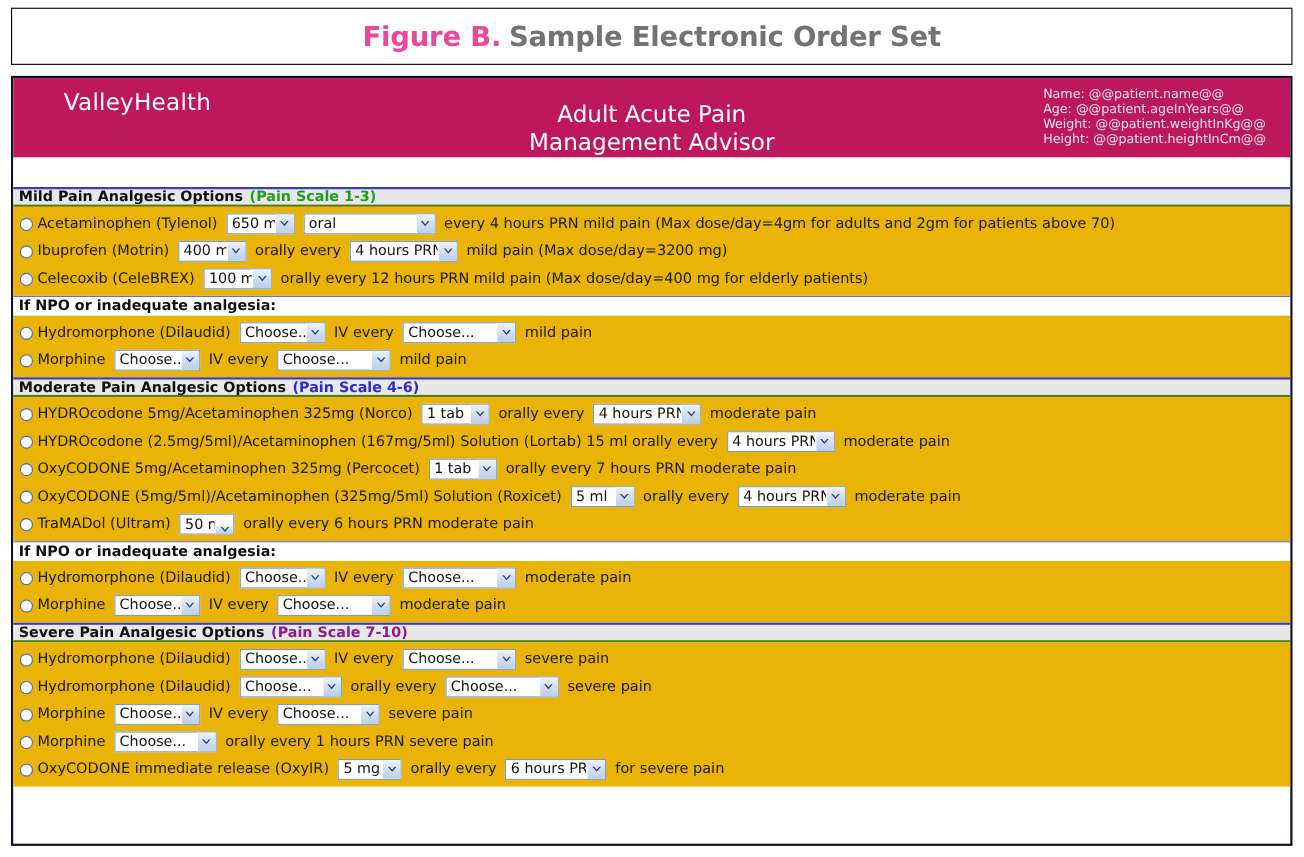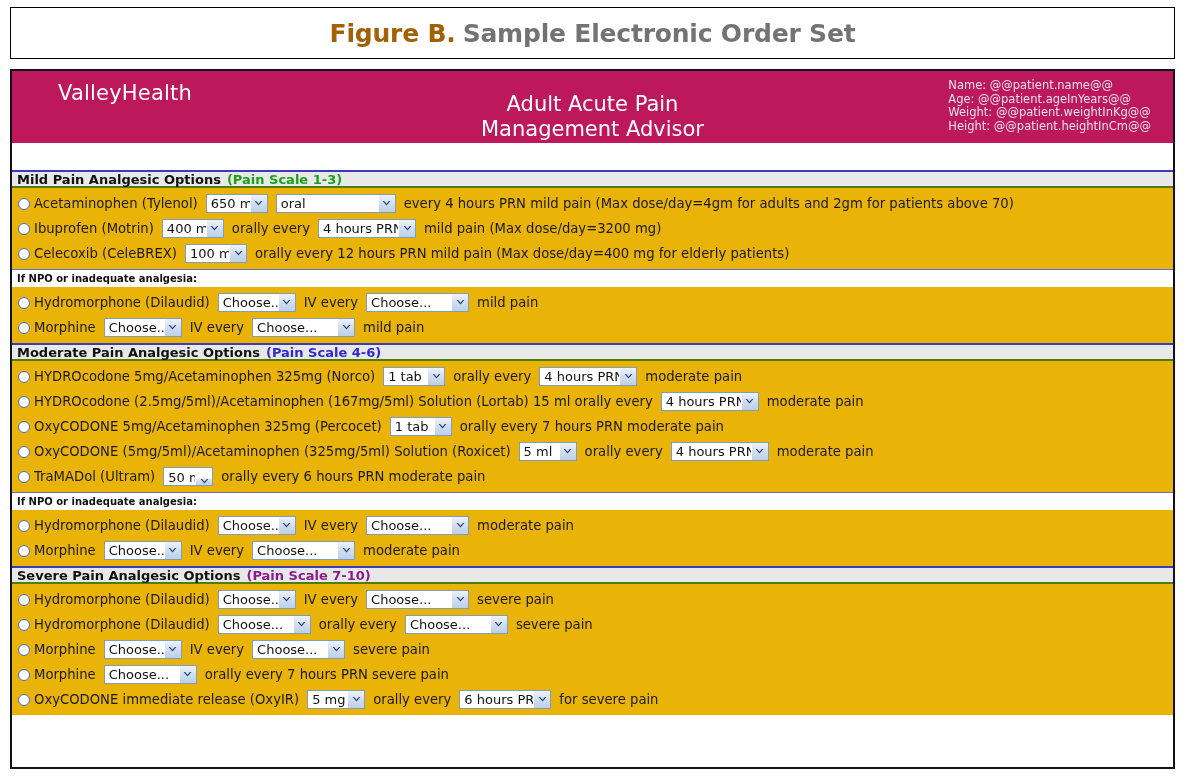--- a/index.html
+++ b/index.html
@@ -31,21 +31,21 @@
     justify-content: center;
     background: #ffffff;
     box-sizing: border-box;
   }
   .figure-title {
     font-size: 25px;
     font-weight: bold;
     letter-spacing: -0.2px;
     white-space: nowrap;
   }
-  .figure-title .fig-label { color: #a16207; }
+  .figure-title .fig-label { color: #ec4899; }
   .figure-title .fig-name  { color: #737373; margin-left: 7px; }
 
   
   .app-frame {
     margin-top: 10px;
     border: 2px solid #111122;
     box-sizing: border-box;
     background: #ffffff;
     height: 700px;
     overflow: hidden;
@@ -115,21 +115,21 @@
 
   
   .sub-bar {
     background: #ffffff;
     border-top: 1px solid #6a6ad0;
     height: 18px;
     display: flex;
     align-items: center;
     padding-left: 5px;
     box-sizing: border-box;
-    font-size: 10px;
+    font-size: 13px;
     font-weight: bold;
     color: #101010;
     white-space: nowrap;
   }
 
   
   .rows-block {
     background: #eab308;
     padding: 3px 0 3px 0;
   }
@@ -545,21 +545,21 @@
             <span class="radio"></span>
             <span class="txt lead">Morphine</span>
             <span class="sel" style="width: 93px;">
               <span class="sel-val">Choose...</span>
               <span class="sel-btn">
                 <svg width="9" height="7" viewBox="0 0 9 7" aria-hidden="true">
                   <path d="M0.6 1 L4.5 5.6 L8.4 1 L6.9 1 L4.5 3.8 L2.1 1 Z" fill="#1f3f77"></path>
                 </svg>
               </span>
             </span>
-            <span class="txt">orally every 7 hours PRN severe pain</span>
+            <span class="txt">orally every 1 hours PRN severe pain</span>
           </div>
           <div class="opt-row">
             <span class="radio"></span>
             <span class="txt lead">OxyCODONE immediate release (OxyIR)</span>
             <span class="sel" style="width: 58px;">
               <span class="sel-val">5 mg</span>
               <span class="sel-btn">
                 <svg width="9" height="7" viewBox="0 0 9 7" aria-hidden="true">
                   <path d="M0.6 1 L4.5 5.6 L8.4 1 L6.9 1 L4.5 3.8 L2.1 1 Z" fill="#1f3f77"></path>
                 </svg>

